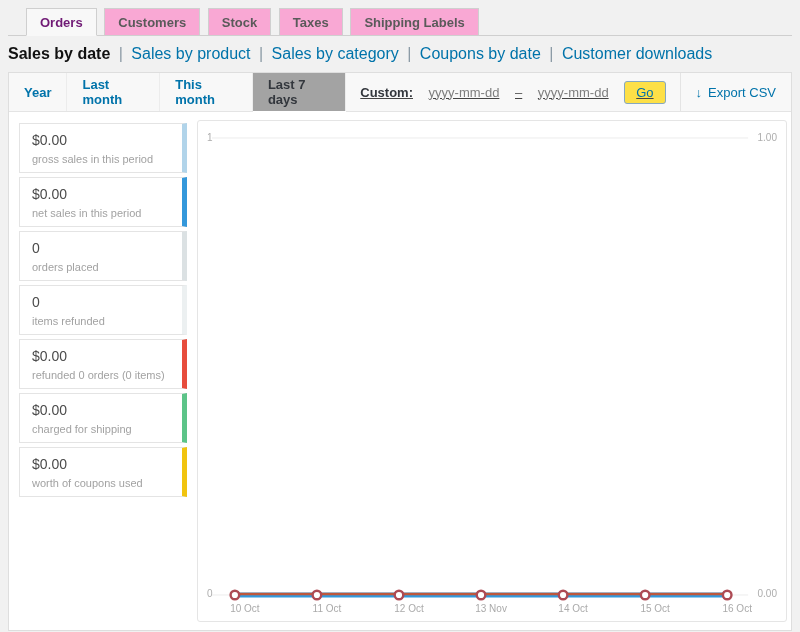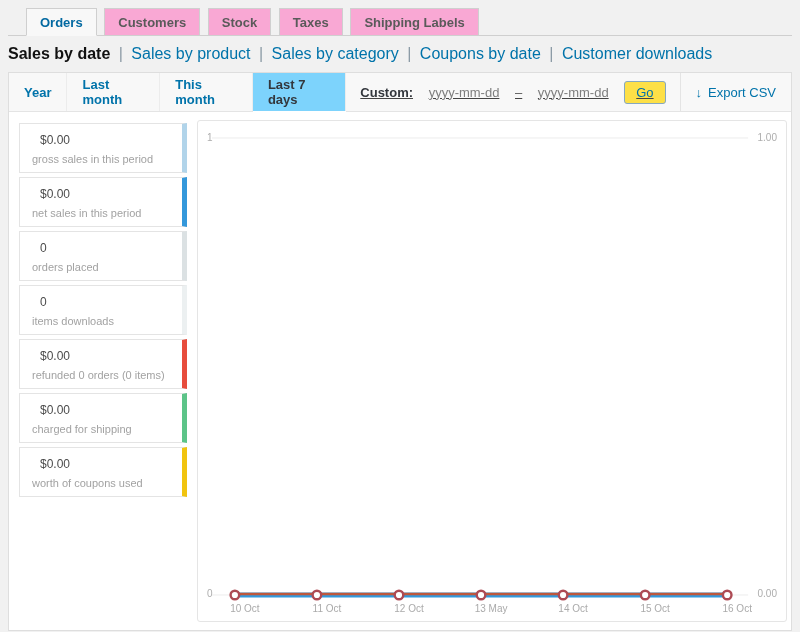--- a/index.html
+++ b/index.html
@@ -27,21 +27,21 @@
     border-bottom: none;
     background: #f9a8d4;
     color: #5a5a5a;
     font-weight: 700;
     font-size: 13px;
     text-decoration: none;
     cursor: pointer;
   }
   .nav-tab.active {
     background: #f8f8f8;
-    color: #0369a1;
+    color: #701a75;
     border-bottom: 1px solid #f8f8f8;
   }
 
   
   .subsubsub {
     list-style: none;
     margin: 9px 0 0 0;
     font-size: 16px;
   }
   .subsubsub li { display: inline; }
@@ -65,33 +65,34 @@
     background: #f8f8f8;
     border-bottom: 1px solid #e4e4e4;
     display: flex;
     align-items: stretch;
   }
   .range-list {
     list-style: none;
     display: flex;
     align-items: stretch;
     flex: 1;
+    justify-content: flex-end;
   }
   .range-item {
     display: flex;
     align-items: center;
     padding: 0 15px;
     border-right: 1px solid #ececec;
     font-weight: 700;
     color: #0073aa;
     cursor: pointer;
     height: 38px;
   }
   .range-item.active {
-    background: #7dd3fc;
+    background: #a3a3a3;
     color: #33373d;
     cursor: default;
     box-shadow: 0 2px 0 #fff;
   }
   .custom-cell {
     display: flex;
     align-items: center;
     padding: 0 14px;
     height: 38px;
     gap: 8px;
@@ -150,25 +151,24 @@
   .legend-item {
     background: #fff;
     border: 1px solid #e4e4e4;
     border-right: 5px solid #ccc;
     padding: 5px 12px 6px;
     margin-bottom: 4px;
     cursor: pointer;
   }
   .legend-amount {
     display: block;
-    font-size: 12px;
+    font-size: 14px;
     font-weight: 400;
     color: #4b4b4b;
     line-height: 23px;
-    margin-left: 8px;
   }
   .legend-label {
     display: block;
     font-size: 11px;
     color: #a2a2a2;
     line-height: 14px;
   }
 
   .chart-box {
     flex: 1;
@@ -262,21 +262,21 @@
         <li class="legend-item" style="border-right-color: rgb(52, 152, 219);">
           <strong class="legend-amount">$0.00</strong>
           <span class="legend-label">net sales in this period</span>
         </li>
         <li class="legend-item" style="border-right-color: rgb(219, 225, 227);">
           <strong class="legend-amount">0</strong>
           <span class="legend-label">orders placed</span>
         </li>
         <li class="legend-item" style="border-right-color: rgb(236, 240, 241);">
           <strong class="legend-amount">0</strong>
-          <span class="legend-label">items downloads</span>
+          <span class="legend-label">items refunded</span>
         </li>
         <li class="legend-item" style="border-right-color: rgb(231, 76, 60);">
           <strong class="legend-amount">$0.00</strong>
           <span class="legend-label">refunded 0 orders (0 items)</span>
         </li>
         <li class="legend-item" style="border-right-color: rgb(92, 196, 136);">
           <strong class="legend-amount">$0.00</strong>
           <span class="legend-label">charged for shipping</span>
         </li>
         <li class="legend-item" style="border-right-color: rgb(241, 196, 15);">
@@ -305,21 +305,21 @@
 
         <span class="ylab tl">1</span>
         <span class="ylab tr">1.00</span>
         <span class="ylab bl">0</span>
         <span class="ylab br">0.00</span>
 
         <div>
           <span class="xtick">10 Oct</span>
           <span class="xtick">11 Oct</span>
           <span class="xtick">12 Oct</span>
-          <span class="xtick">13 May</span>
+          <span class="xtick">13 Nov</span>
           <span class="xtick">14 Oct</span>
           <span class="xtick">15 Oct</span>
           <span class="xtick">16 Oct</span>
         </div>
       </div>
 
     </div>
   </div>
 </div>
 

